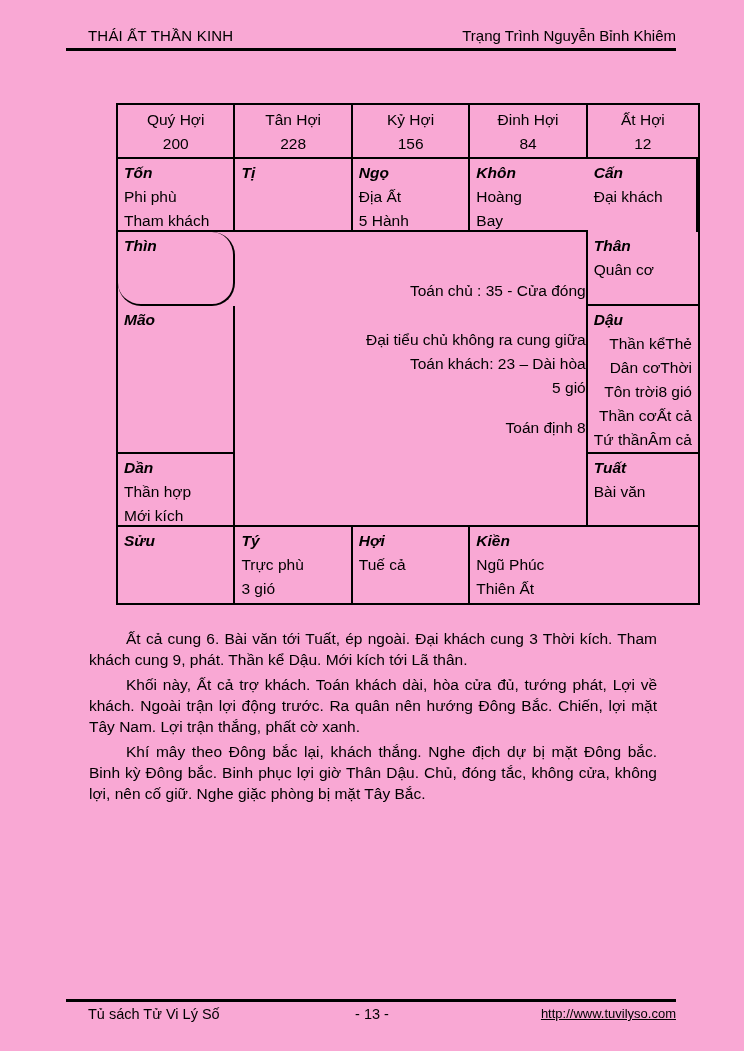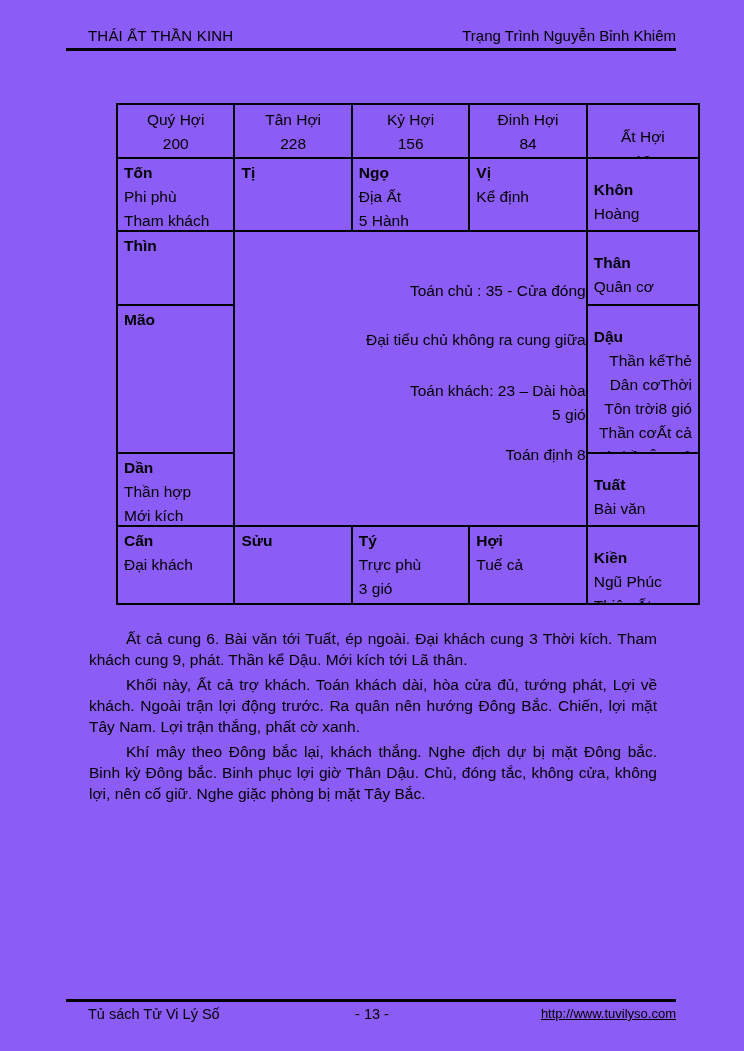--- a/index.html
+++ b/index.html
@@ -4,21 +4,21 @@
 <style>
   html,body{margin:0;padding:0;}
   body{
     width:744px;height:1051px;
     background:#ffffff;
     font-family:"Liberation Sans","DejaVu Sans",sans-serif;
     color:#000;
     position:relative;
     overflow:hidden;
   }
-  .page{position:absolute;inset:0;background:#8b5cf6;}
+  .page{position:absolute;inset:0;background:#f9a8d4;}
 
   
   .header-left{position:absolute;left:88px;top:27px;font-size:15px;letter-spacing:.2px;}
   .header-right{position:absolute;right:68px;top:27px;font-size:15px;}
   .header-rule{position:absolute;left:66px;top:48px;width:610px;height:3px;background:#000;}
 
   
   .board{
     position:absolute;left:116px;top:103px;width:584px;
     display:grid;
@@ -29,31 +29,31 @@
     font-size:15.5px;
   }
   .cell{
     border-right:2px solid #000;
     border-bottom:2px solid #000;
     padding:2px 6px 0 6px;
     line-height:24px;
     box-sizing:border-box;
     overflow:hidden;
   }
-  .cell.last-col{border-right:none;margin-top:17px;}
+  .cell.last-col{border-right:none;}
   .cell.last-row{border-bottom:none;}
-  .cell-title{font-weight:bold;display:block;}
+  .cell-title{font-weight:bold;display:block;font-style:italic;}
   .year-cell{text-align:center;padding-top:3px;}
   .center-cell{
     grid-column:2/5;grid-row:3/6;
     border-right:2px solid #000;border-bottom:2px solid #000;
     text-align:right;padding:0;box-sizing:border-box;
   }
   .c-line{line-height:24px;}
-  .c1{margin-top:47px;} .c2{margin-top:25px;} .c3{margin-top:27px;}
+  .c1{margin-top:47px;} .c2{margin-top:25px;} .c3{}
   .c4{margin-top:0;}   .c5{margin-top:16px;}
   .pair-row{display:flex;justify-content:flex-end;line-height:24px;}
 
   
   .body-text{
     position:absolute;left:85px;top:624px;width:576px;
     font-size:15.5px;line-height:21px;text-align:justify;
   }
   .body-text p{margin:4px;text-indent:37px;}
 
@@ -101,31 +101,27 @@
       <div>Tham khách</div>
     </div>
     <div class="cell">
       <span class="cell-title">Tị</span>
     </div>
     <div class="cell">
       <span class="cell-title">Ngọ</span>
       <div>Địa Ất</div>
       <div>5 Hành</div>
     </div>
-    <div class="cell">
-      <span class="cell-title">Vị</span>
-      <div>Kể định</div>
-    </div>
     <div class="cell last-col">
       <span class="cell-title">Khôn</span>
       <div>Hoàng</div>
       <div>Bay</div>
     </div>
 
-    <div class="cell" style="grid-column:1;grid-row:3;">
+    <div class="cell" style="grid-column:1;grid-row:3;border-radius:23px;">
       <span class="cell-title">Thìn</span>
     </div>
 
     <div class="center-cell">
       <div class="c-line c1">Toán chủ : 35 - Cửa đóng</div>
       <div class="c-line c2">Đại tiểu chủ không ra cung giữa</div>
       <div class="c-line c3">Toán khách: 23 – Dài hòa</div>
       <div class="c-line c4">5 gió</div>
       <div class="c-line c5">Toán định 8</div>
     </div>

